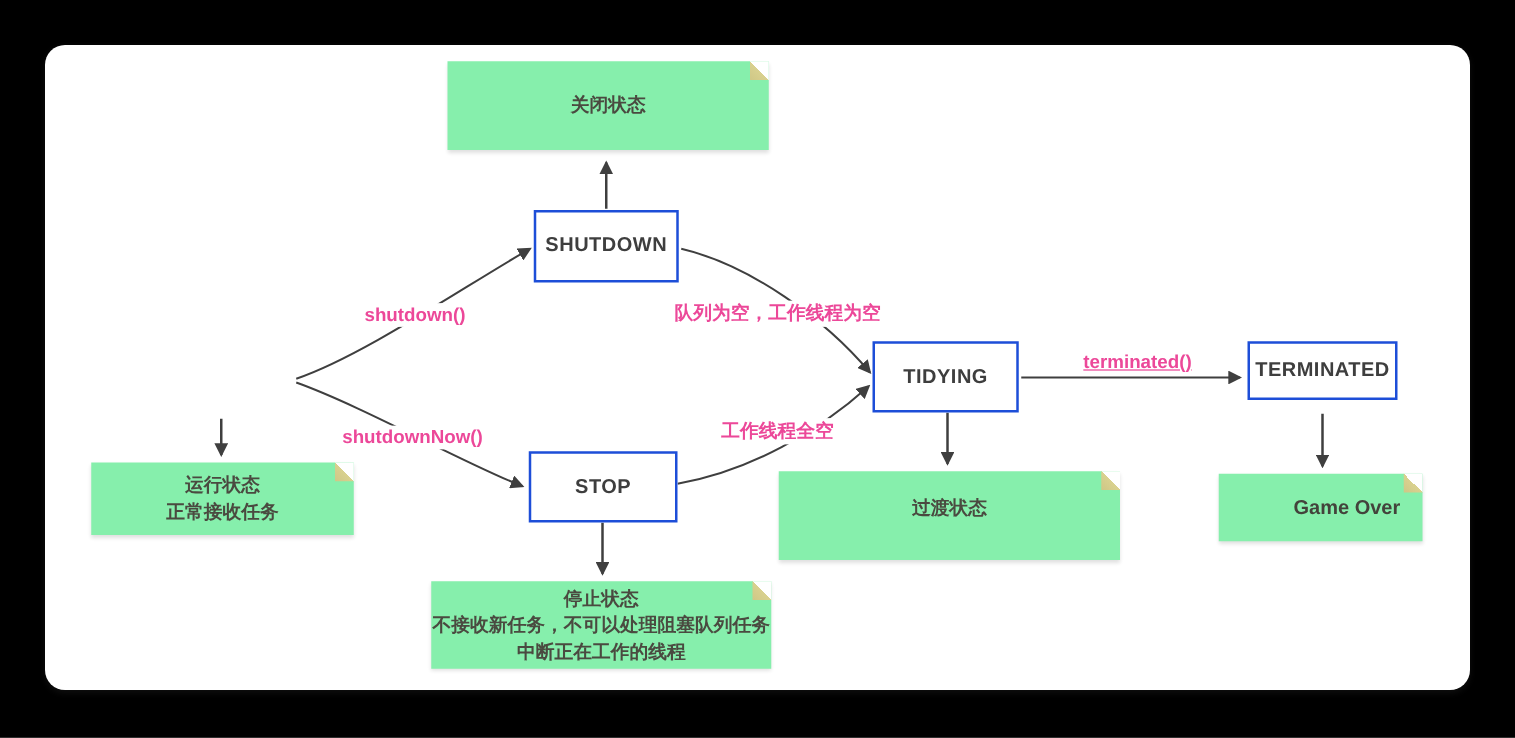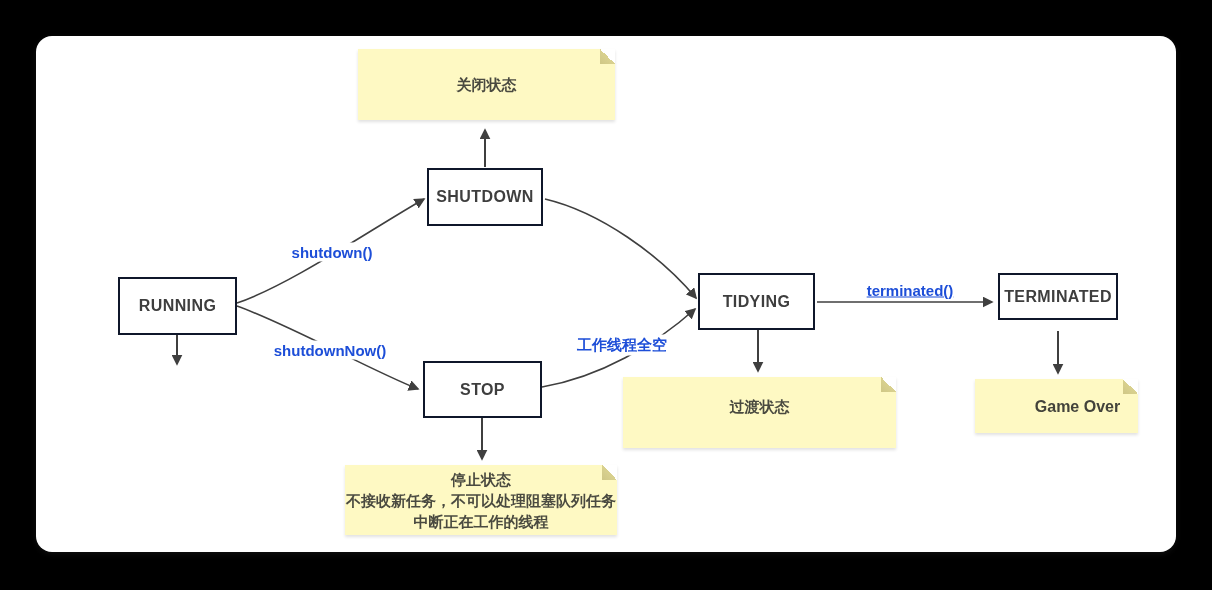--- a/index.html
+++ b/index.html
@@ -30,36 +30,36 @@
   .edges-svg {
     position: absolute;
     left: 0;
     top: 0;
     width: 1140px;
     height: 516px;
   }
   .state-box {
     position: absolute;
     background: #ffffff;
-    border: 2px solid #0f172a;
+    border: 2px solid #1d4ed8;
     display: flex;
     align-items: center;
     justify-content: center;
     box-sizing: border-box;
   }
   .state-label {
     font-size: 16px;
     font-weight: bold;
     color: #3e3e3e;
     letter-spacing: 0.4px;
     white-space: nowrap;
   }
   .note {
     position: absolute;
-    background: #fef9c3;
+    background: #86efac;
     box-shadow: 0 2px 3px rgba(0,0,0,0.12);
     display: flex;
     flex-direction: column;
     align-items: center;
     justify-content: center;
     box-sizing: border-box;
   }
   .note .fold {
     position: absolute;
     top: 0;
@@ -80,21 +80,21 @@
     font-size: 16px;
     color: #43433b;
   }
   .edge-label {
     position: absolute;
     transform: translate(-50%, -50%);
     background: #ffffff;
     padding: 1px 5px;
     font-size: 15px;
     font-weight: bold;
-    color: #1d4ed8;
+    color: #ec4899;
     white-space: nowrap;
   }
 </style>
 </head>
 <body>
 
 <div class="stage">
   <div class="card">
 
     <svg class="edges-svg" viewBox="0 0 1140 516">
@@ -110,58 +110,61 @@
       <path d="M 506 351 C 564 341, 619 309, 659 273" fill="none" stroke="#3f3f3f" stroke-width="1.6" marker-end="url(#arrowhead)"></path>
       <path d="M 781 266 L 956 266" fill="none" stroke="#3f3f3f" stroke-width="1.6" marker-end="url(#arrowhead)"></path>
 
       <path d="M 449 131 L 449 94" fill="none" stroke="#3f3f3f" stroke-width="2" marker-end="url(#arrowhead)"></path>
       <path d="M 141 299 L 141 328" fill="none" stroke="#3f3f3f" stroke-width="2" marker-end="url(#arrowhead)"></path>
       <path d="M 446 382 L 446 423" fill="none" stroke="#3f3f3f" stroke-width="2" marker-end="url(#arrowhead)"></path>
       <path d="M 722 294 L 722 335" fill="none" stroke="#3f3f3f" stroke-width="2" marker-end="url(#arrowhead)"></path>
       <path d="M 1022 295 L 1022 337" fill="none" stroke="#3f3f3f" stroke-width="2" marker-end="url(#arrowhead)"></path>
     </svg>
 
-    <div class="state-box" style="left:82px; top:241px; width:119px; height:58px;">
-      <span class="state-label">RUNNING</span>
-    </div>
     <div class="state-box" style="left:391px; top:132px; width:116px; height:58px;">
       <span class="state-label">SHUTDOWN</span>
     </div>
     <div class="state-box" style="left:387px; top:325px; width:119px; height:57px;">
       <span class="state-label">STOP</span>
     </div>
     <div class="state-box" style="left:662px; top:237px; width:117px; height:57px;">
       <span class="state-label">TIDYING</span>
     </div>
     <div class="state-box" style="left:962px; top:237px; width:120px; height:47px;">
       <span class="state-label">TERMINATED</span>
     </div>
 
     <div class="note" style="left:322px; top:13px; width:257px; height:71px;">
       <span class="fold"></span>
       <div class="note-line">关闭状态</div>
     </div>
 
+    <div class="note" style="left:37px; top:334px; width:210px; height:58px;">
+      <span class="fold"></span>
+      <div class="note-line">运行状态</div>
+      <div class="note-line">正常接收任务</div>
+    </div>
 
     <div class="note" style="left:309px; top:429px; width:272px; height:70px;">
       <span class="fold"></span>
       <div class="note-line">停止状态</div>
       <div class="note-line">不接收新任务，不可以处理阻塞队列任务</div>
       <div class="note-line">中断正在工作的线程</div>
     </div>
 
     <div class="note" style="left:587px; top:341px; width:273px; height:71px; padding-bottom:12px;">
       <span class="fold"></span>
       <div class="note-line">过渡状态</div>
     </div>
 
     <div class="note" style="left:939px; top:343px; width:163px; height:54px;padding-left:42px;">
       <span class="fold"></span>
       <div class="note-line en">Game Over</div>
     </div>
 
     <div class="edge-label" style="left:296px; top:216px;">shutdown()</div>
     <div class="edge-label" style="left:294px; top:314px;">shutdownNow()</div>
+    <div class="edge-label" style="left:586px; top:215px;">队列为空，工作线程为空</div>
     <div class="edge-label" style="left:586px; top:309px;">工作线程全空</div>
     <div class="edge-label" style="left:874px; top:254px;text-decoration:underline;">terminated()</div>
 
   </div>
 </div>
 
 </body></html>

